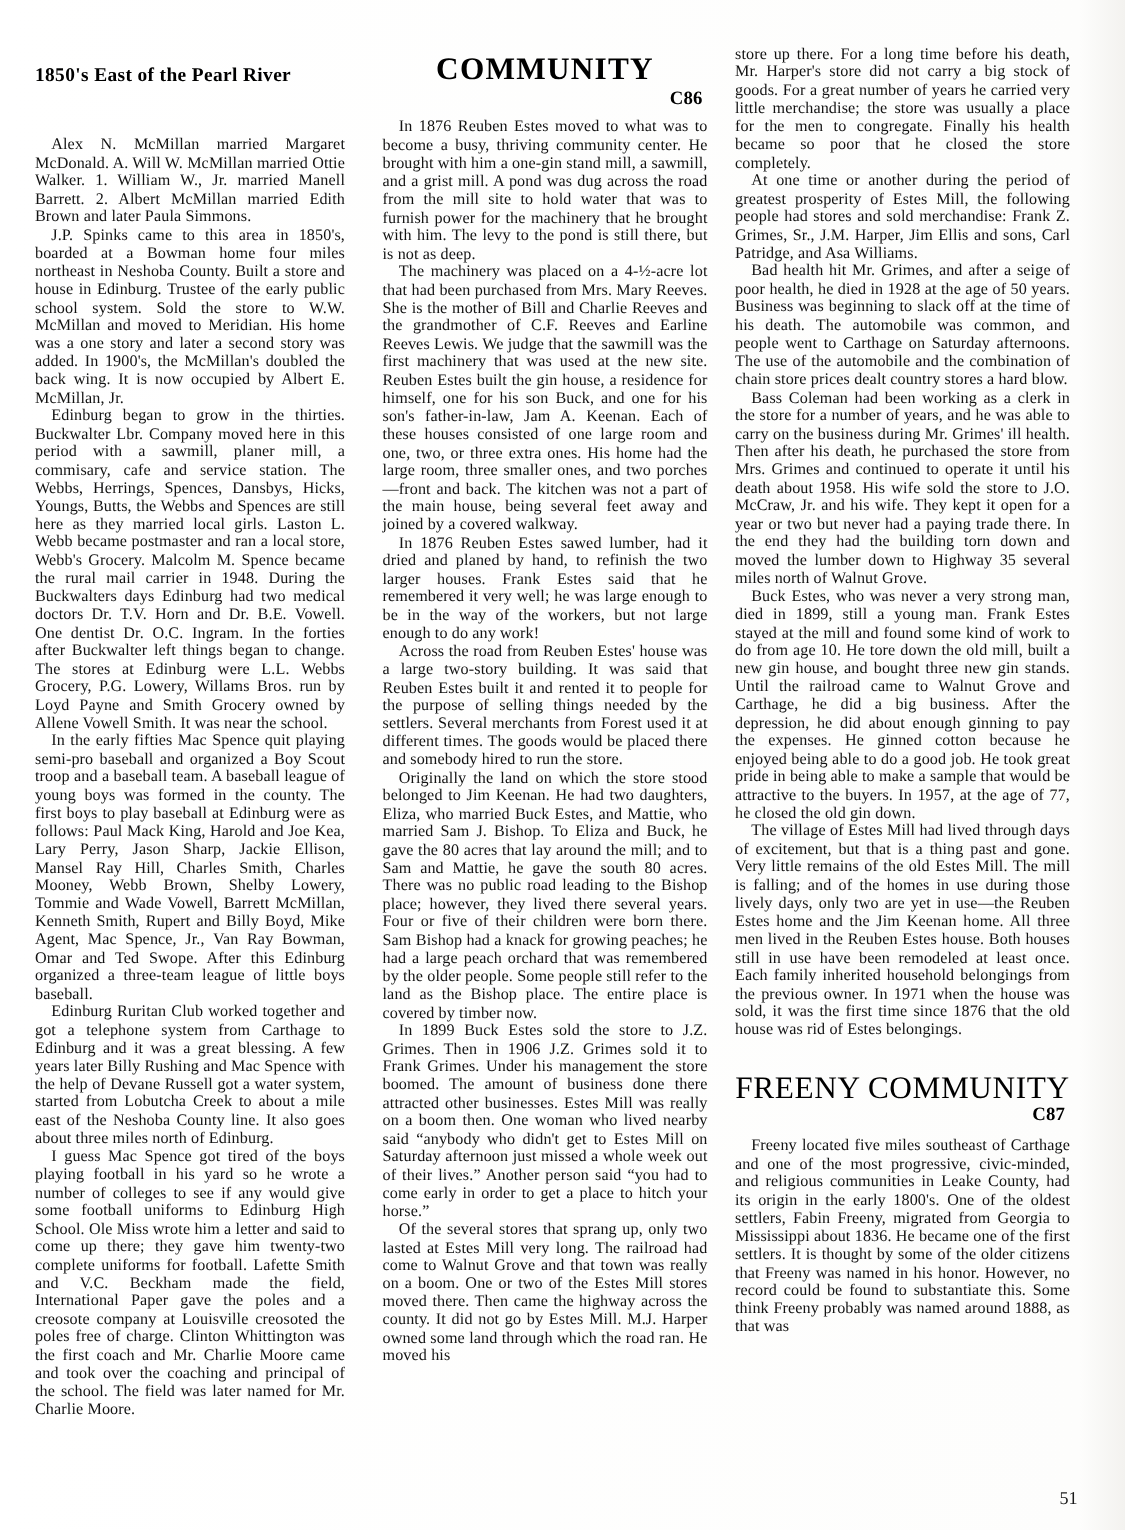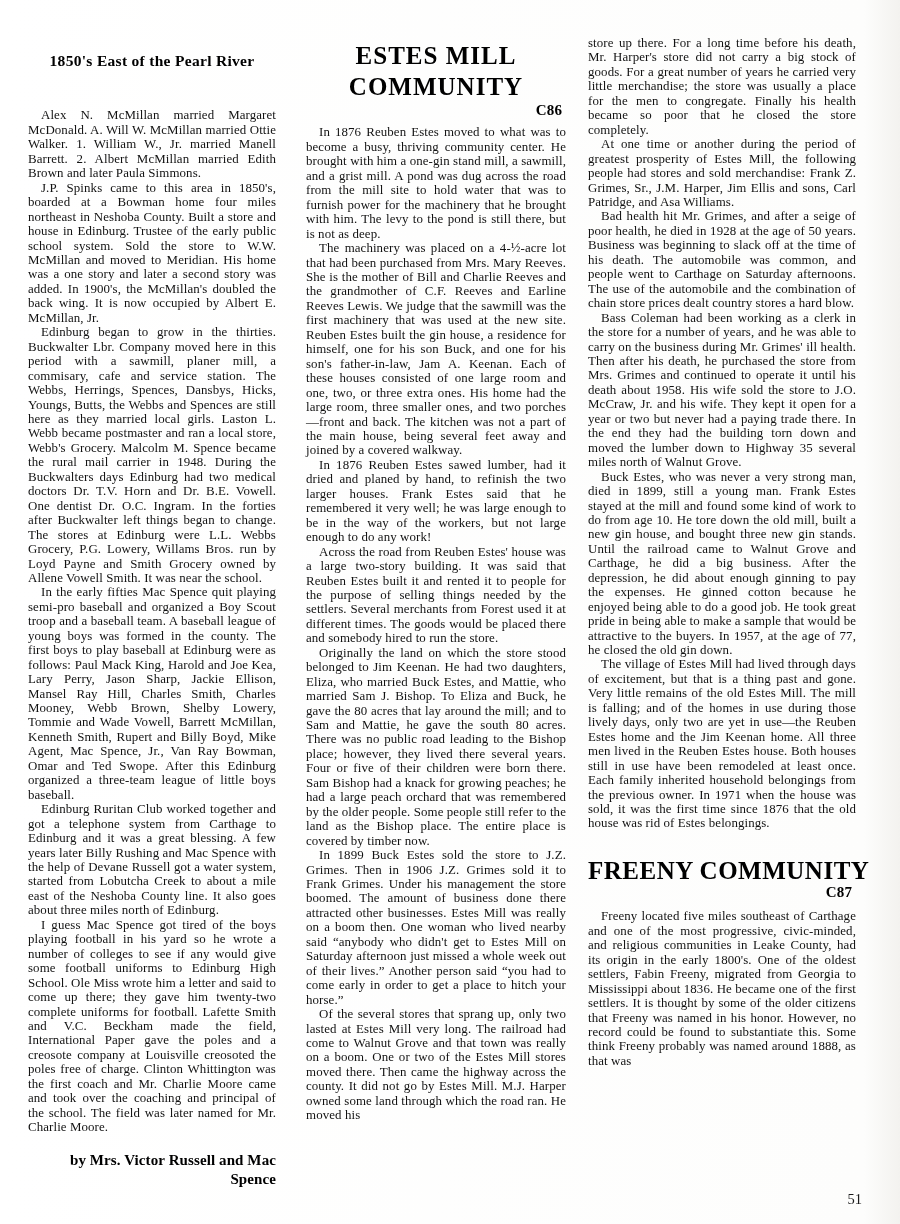--- a/index.html
+++ b/index.html
@@ -22,39 +22,39 @@
     line-height: 14.45px;
     letter-spacing: 0.1px;
   }
   .col p { margin: 0; text-indent: 13px; }
   .col p.no-indent { text-indent: 0; }
   .col1 { left: 28px;  top: 42px; width: 248px; }
   .col2 { left: 306px; top: 40px; width: 260px; }
   .col3 { left: 588px; top: 36px; width: 268px; }
 
   .c1-heading {
-    font-weight: bold; font-size: 15.5px; text-align: center;
+    font-weight: bold; font-size: 15.5px; 
     margin: 12px 0 40px 0; letter-spacing: 0.3px; color: #000;
   }
   .big-title {
     font-weight: bold; text-align: center; color: #000;
     font-size: 25px; line-height: 31px; letter-spacing: 1px;
     margin: 0;
   }
   .section-code {
     font-weight: bold; font-size: 15px; text-align: right;
     margin: 1px 4px 8px 0; color: #000;
   }
   .byline {
     font-weight: bold; font-size: 15px; text-align: right;
     line-height: 19px; margin-top: 16px; color: #000;
   }
   .freeny-title {
-    font-weight: bold; font-size: 25px; letter-spacing: 0.5px;
-    white-space: nowrap; text-align: right; color: #000;
+    font-weight: normal; font-size: 25px; letter-spacing: 0.5px;
+    white-space: nowrap; text-align: center; color: #000;
     margin: 26px 0 0 0; line-height: 28px;
   }
   .freeny-code { margin: 0 4px 10px 0; }
   .freeny-body { margin-top: 8px; }
   .page-number {
     position: absolute; right: 38px; bottom: 16px;
     font-size: 14.5px; color: #1a1a1a; margin-left: 40px;
   }
 </style>
 </head>
@@ -63,25 +63,23 @@
 <div class="page">
 
   <div class="col col1">
     <div class="c1-heading">1850's East of the Pearl River</div>
     <p>Alex N. McMillan married Margaret McDonald. A. Will W. McMillan married Ottie Walker. 1. William W., Jr. married Manell Barrett. 2. Albert McMillan married Edith Brown and later Paula Simmons.</p>
     <p>J.P. Spinks came to this area in 1850's, boarded at a Bowman home four miles northeast in Neshoba County. Built a store and house in Edinburg. Trustee of the early public school system. Sold the store to W.W. McMillan and moved to Meridian. His home was a one story and later a second story was added. In 1900's, the McMillan's doubled the back wing. It is now occupied by Albert E. McMillan, Jr.</p>
     <p>Edinburg began to grow in the thirties. Buckwalter Lbr. Company moved here in this period with a sawmill, planer mill, a commisary, cafe and service station. The Webbs, Herrings, Spences, Dansbys, Hicks, Youngs, Butts, the Webbs and Spences are still here as they married local girls. Laston L. Webb became postmaster and ran a local store, Webb's Grocery. Malcolm M. Spence became the rural mail carrier in 1948. During the Buckwalters days Edinburg had two medical doctors Dr. T.V. Horn and Dr. B.E. Vowell. One dentist Dr. O.C. Ingram. In the forties after Buckwalter left things began to change. The stores at Edinburg were L.L. Webbs Grocery, P.G. Lowery, Willams Bros. run by Loyd Payne and Smith Grocery owned by Allene Vowell Smith. It was near the school.</p>
     <p>In the early fifties Mac Spence quit playing semi-pro baseball and organized a Boy Scout troop and a baseball team. A baseball league of young boys was formed in the county. The first boys to play baseball at Edinburg were as follows: Paul Mack King, Harold and Joe Kea, Lary Perry, Jason Sharp, Jackie Ellison, Mansel Ray Hill, Charles Smith, Charles Mooney, Webb Brown, Shelby Lowery, Tommie and Wade Vowell, Barrett McMillan, Kenneth Smith, Rupert and Billy Boyd, Mike Agent, Mac Spence, Jr., Van Ray Bowman, Omar and Ted Swope. After this Edinburg organized a three-team league of little boys baseball.</p>
     <p>Edinburg Ruritan Club worked together and got a telephone system from Carthage to Edinburg and it was a great blessing. A few years later Billy Rushing and Mac Spence with the help of Devane Russell got a water system, started from Lobutcha Creek to about a mile east of the Neshoba County line. It also goes about three miles north of Edinburg.</p>
     <p>I guess Mac Spence got tired of the boys playing football in his yard so he wrote a number of colleges to see if any would give some football uniforms to Edinburg High School. Ole Miss wrote him a letter and said to come up there; they gave him twenty-two complete uniforms for football. Lafette Smith and V.C. Beckham made the field, International Paper gave the poles and a creosote company at Louisville creosoted the poles free of charge. Clinton Whittington was the first coach and Mr. Charlie Moore came and took over the coaching and principal of the school. The field was later named for Mr. Charlie Moore.</p>
-    <div class="byline">by Mrs. Victor Russell and Mac Spence</div>
   </div>
 
   <div class="col col2">
-    <div class="big-title">ESTES MILL</div>
     <div class="big-title">COMMUNITY</div>
     <div class="section-code">C86</div>
     <p>In 1876 Reuben Estes moved to what was to become a busy, thriving community center. He brought with him a one-gin stand mill, a sawmill, and a grist mill. A pond was dug across the road from the mill site to hold water that was to furnish power for the machinery that he brought with him. The levy to the pond is still there, but is not as deep.</p>
     <p>The machinery was placed on a 4-½-acre lot that had been purchased from Mrs. Mary Reeves. She is the mother of Bill and Charlie Reeves and the grandmother of C.F. Reeves and Earline Reeves Lewis. We judge that the sawmill was the first machinery that was used at the new site. Reuben Estes built the gin house, a residence for himself, one for his son Buck, and one for his son's father-in-law, Jam A. Keenan. Each of these houses consisted of one large room and one, two, or three extra ones. His home had the large room, three smaller ones, and two porches—front and back. The kitchen was not a part of the main house, being several feet away and joined by a covered walkway.</p>
     <p>In 1876 Reuben Estes sawed lumber, had it dried and planed by hand, to refinish the two larger houses. Frank Estes said that he remembered it very well; he was large enough to be in the way of the workers, but not large enough to do any work!</p>
     <p>Across the road from Reuben Estes' house was a large two-story building. It was said that Reuben Estes built it and rented it to people for the purpose of selling things needed by the settlers. Several merchants from Forest used it at different times. The goods would be placed there and somebody hired to run the store.</p>
     <p>Originally the land on which the store stood belonged to Jim Keenan. He had two daughters, Eliza, who married Buck Estes, and Mattie, who married Sam J. Bishop. To Eliza and Buck, he gave the 80 acres that lay around the mill; and to Sam and Mattie, he gave the south 80 acres. There was no public road leading to the Bishop place; however, they lived there several years. Four or five of their children were born there. Sam Bishop had a knack for growing peaches; he had a large peach orchard that was remembered by the older people. Some people still refer to the land as the Bishop place. The entire place is covered by timber now.</p>
     <p>In 1899 Buck Estes sold the store to J.Z. Grimes. Then in 1906 J.Z. Grimes sold it to Frank Grimes. Under his management the store boomed. The amount of business done there attracted other businesses. Estes Mill was really on a boom then. One woman who lived nearby said “anybody who didn't get to Estes Mill on Saturday afternoon just missed a whole week out of their lives.” Another person said “you had to come early in order to get a place to hitch your horse.”</p>
     <p>Of the several stores that sprang up, only two lasted at Estes Mill very long. The railroad had come to Walnut Grove and that town was really on a boom. One or two of the Estes Mill stores moved there. Then came the highway across the county. It did not go by Estes Mill. M.J. Harper owned some land through which the road ran. He moved his</p>
   </div>

